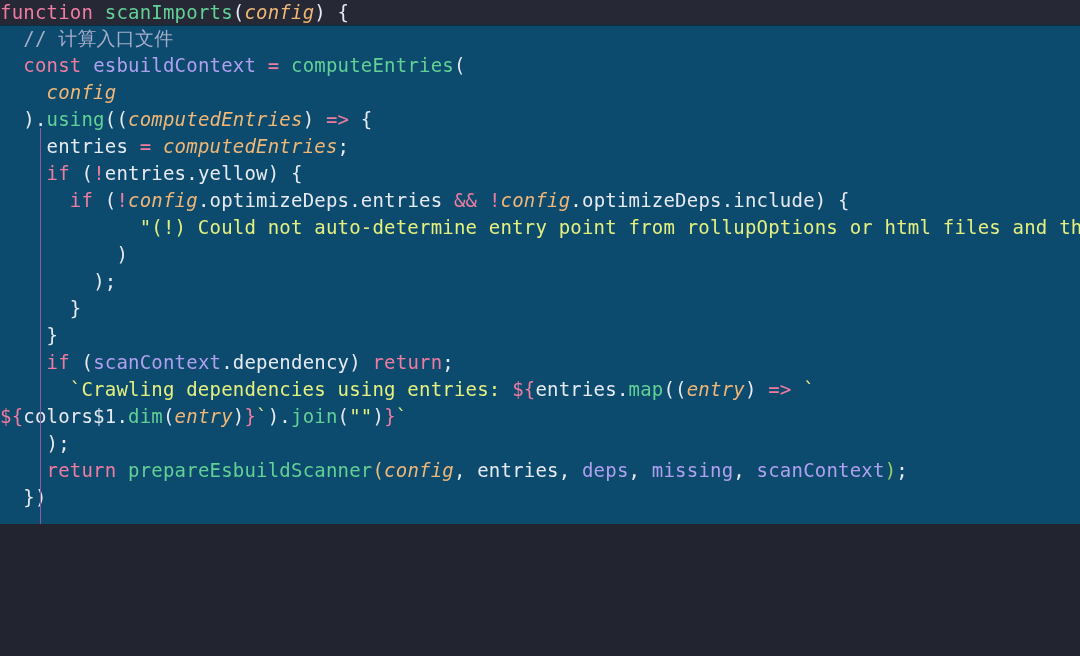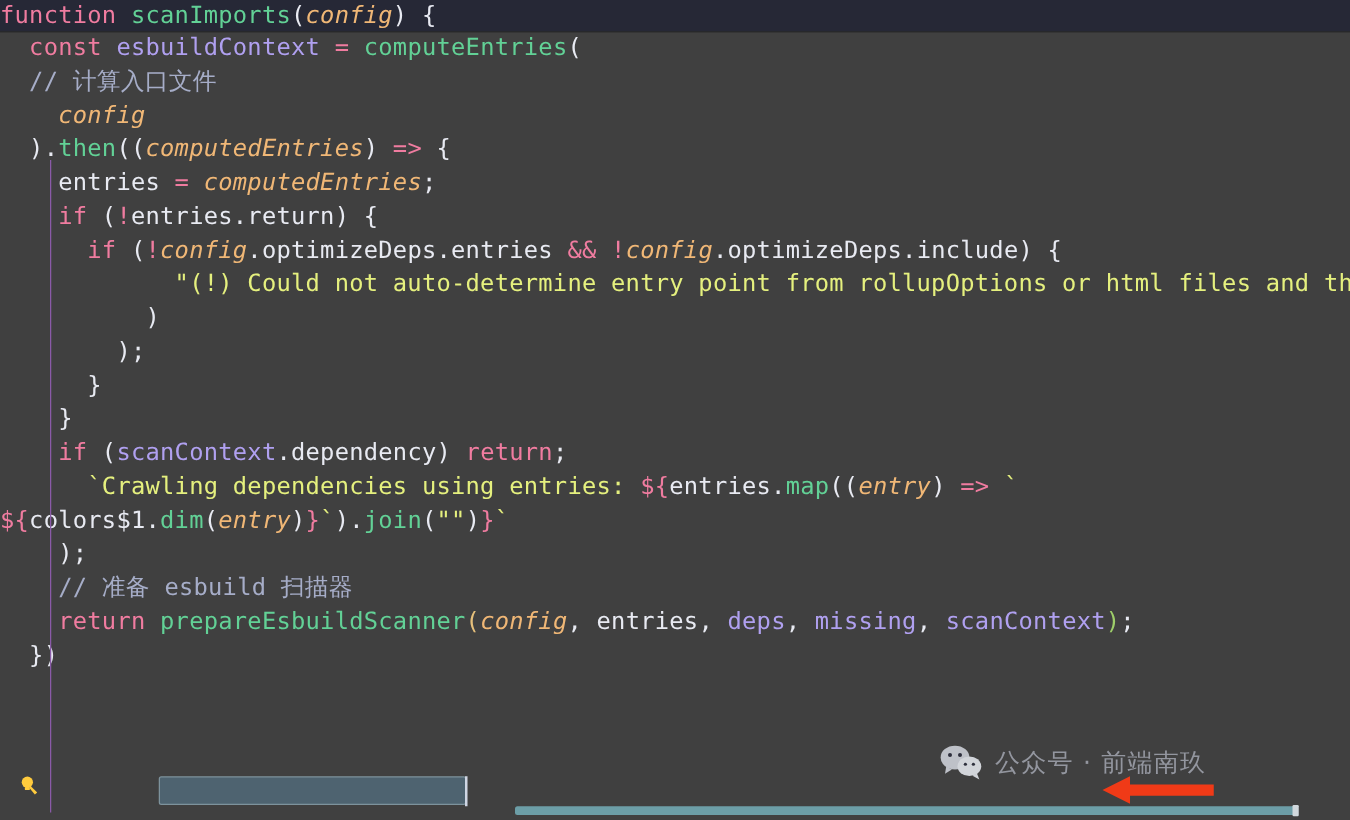--- a/index.html
+++ b/index.html
@@ -8,23 +8,23 @@
     padding: 0;
     background: #22242f;
   }
   body {
     font-family: "DejaVu Sans Mono", "Liberation Mono", monospace;
   }
 
   #screen {
     position: relative;
     width: 1080px;
-    height: 656px;
+    height: 524px;
     overflow: hidden;
-    background: #404040;
+    background: #0c4a6e;
   }
 
   
   .sticky-line {
     position: absolute;
     left: 0;
     top: 0;
     width: 1080px;
     height: 25px;
     background: #262836;
@@ -151,37 +151,36 @@
 
 <div id="screen">
 
   <div class="sticky-line" id="sticky-line"><span class="txt kw">function </span><span class="txt fn">scanImports</span><span class="txt punc">(</span><span class="txt param">config</span><span class="txt punc">)</span><span class="txt punc"> {</span></div>
 
   <div class="guide" style="left:40px; top:128px; height:522px;"></div>
 
   <div class="selection" id="selection-box" style="background: rgb(78, 99, 112); border-color: rgb(125, 146, 156); left: 127.047px; top: 621px; width: 246.422px; height: 23px;"></div>
 
   <div id="code">
+      <div class="line"><span class="txt plain">  </span><span class="txt cmt">// 计算入口文件</span></div>
       <div class="line"><span class="txt plain">  </span><span class="txt kw">const </span><span class="txt var">esbuildContext</span><span class="txt plain"> </span><span class="txt op">=</span><span class="txt plain"> </span><span class="txt fn">computeEntries</span><span class="txt punc">(</span></div>
-      <div class="line"><span class="txt plain">  </span><span class="txt cmt">// 计算入口文件</span></div>
       <div class="line"><span class="txt plain">    </span><span class="txt param">config</span></div>
-      <div class="line"><span class="txt plain">  </span><span class="txt punc">)</span><span class="txt punc">.</span><span class="txt fn">then</span><span class="txt punc">((</span><span class="txt param">computedEntries</span><span class="txt punc">)</span><span class="txt plain"> </span><span class="txt op">=&gt;</span><span class="txt punc"> {</span></div>
+      <div class="line"><span class="txt plain">  </span><span class="txt punc">)</span><span class="txt punc">.</span><span class="txt fn">using</span><span class="txt punc">((</span><span class="txt param">computedEntries</span><span class="txt punc">)</span><span class="txt plain"> </span><span class="txt op">=&gt;</span><span class="txt punc"> {</span></div>
       <div class="line"><span class="txt plain">    </span><span class="txt plain">entries</span><span class="txt plain"> </span><span class="txt op">=</span><span class="txt plain"> </span><span class="txt param">computedEntries</span><span class="txt punc">;</span></div>
-      <div class="line"><span class="txt plain">    </span><span class="txt kw">if</span><span class="txt punc"> (</span><span class="txt op">!</span><span class="txt plain">entries.return</span><span class="txt punc">) {</span></div>
+      <div class="line"><span class="txt plain">    </span><span class="txt kw">if</span><span class="txt punc"> (</span><span class="txt op">!</span><span class="txt plain">entries.yellow</span><span class="txt punc">) {</span></div>
       <div class="line"><span class="txt plain">      </span><span class="txt kw">if</span><span class="txt punc"> (</span><span class="txt op">!</span><span class="txt param">config</span><span class="txt plain">.optimizeDeps.entries </span><span class="txt op">&amp;&amp;</span><span class="txt plain"> </span><span class="txt op">!</span><span class="txt param">config</span><span class="txt plain">.optimizeDeps.include) {</span></div>
       <div class="line"><span class="txt plain">            </span><span class="txt str">"(!) Could not auto-determine entry point from rollupOptions or html files and there a</span></div>
       <div class="line"><span class="txt plain">          </span><span class="txt punc">)</span></div>
       <div class="line"><span class="txt plain">        </span><span class="txt punc">);</span></div>
       <div class="line"><span class="txt plain">      </span><span class="txt punc">}</span></div>
       <div class="line"><span class="txt plain">    </span><span class="txt punc">}</span></div>
       <div class="line"><span class="txt plain">    </span><span class="txt kw">if</span><span class="txt punc"> (</span><span class="txt var">scanContext</span><span class="txt plain">.dependency) </span><span class="txt kw">return</span><span class="txt punc">;</span></div>
       <div class="line"><span class="txt plain">      </span><span class="txt str">`Crawling dependencies using entries: </span><span class="txt op">${</span><span class="txt plain">entries.</span><span class="txt fn">map</span><span class="txt punc">((</span><span class="txt param">entry</span><span class="txt punc">)</span><span class="txt plain"> </span><span class="txt op">=&gt;</span><span class="txt plain"> </span><span class="txt str">`</span></div>
       <div class="line"><span class="txt op">${</span><span class="txt plain">colors$1.</span><span class="txt fn">dim</span><span class="txt punc">(</span><span class="txt param">entry</span><span class="txt punc">)</span><span class="txt op">}</span><span class="txt str">`</span><span class="txt punc">).</span><span class="txt fn">join</span><span class="txt punc">(</span><span class="txt str">""</span><span class="txt punc">)</span><span class="txt op">}</span><span class="txt str">`</span></div>
       <div class="line"><span class="txt plain">    </span><span class="txt punc">);</span></div>
-      <div class="line"><span class="txt plain">    </span><span class="txt cmt">// 准备 esbuild 扫描器</span></div>
       <div class="line"><span class="txt plain">    </span><span class="txt kw">return</span><span class="txt plain"> </span><span class="txt fn">prepareEsbuildScanner</span><span class="txt paren-y">(</span><span class="txt param">config</span><span class="txt plain">, entries, </span><span class="txt var">deps</span><span class="txt plain">, </span><span class="txt var">missing</span><span class="txt plain">, </span><span class="txt var">scanContext</span><span class="txt paren-g">)</span><span class="txt punc">;</span></div>
       <div class="line"><span class="txt plain">  </span><span class="txt punc">})</span></div>
     </div>
 
   <div class="caret" style="left: 372.469px; top: 621px; height: 24px;"></div>
 
   <div class="lightbulb" style="left:14px; top:619px;">
     <svg viewBox="0 0 24 24" width="18" height="18" aria-hidden="true">
       <circle cx="10.5" cy="9" r="6" fill="#ffcb3d"></circle>
       <rect x="7.8" y="14.2" width="5.4" height="3.2" rx="1" fill="#ffcb3d"></rect>

